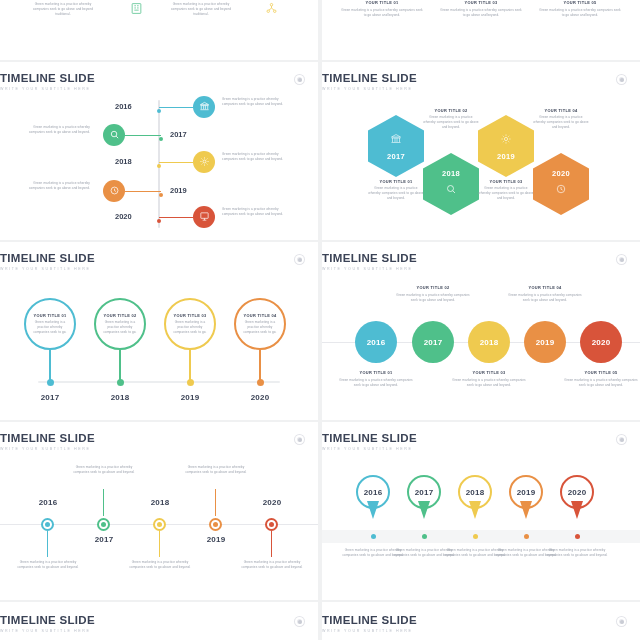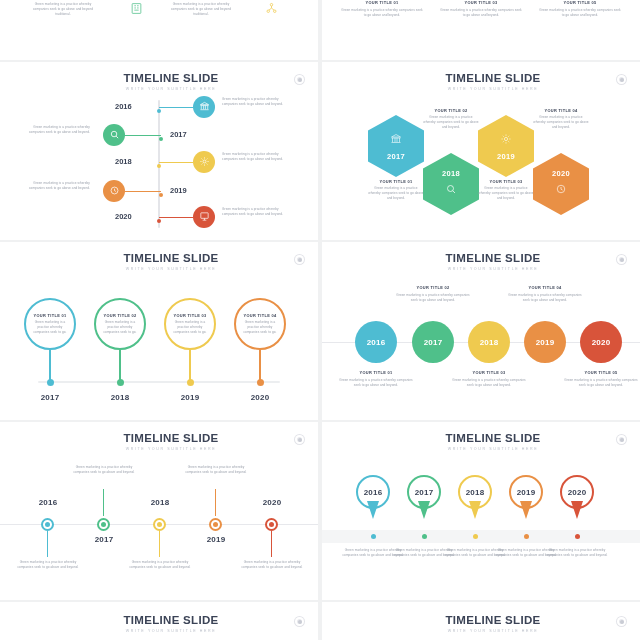--- a/index.html
+++ b/index.html
@@ -17,21 +17,21 @@
     grid-template-rows: 60px 178px 178px 178px 46px;
     column-gap: 4px;
     row-gap: 2px;
   }
   .slide {
     position: relative;
     background: #ffffff;
     overflow: hidden;
   }
   
-  .s-head { position:absolute; left:0; right:0; top:10px; text-align:center;padding-left:24px; }
+  .s-head { position:absolute; left:0; right:0; top:10px; text-align:left; }
   .s-title {
     font-size: 11.5px; font-weight: 700; letter-spacing: .3px;
     color: #3b4356;
   }
   .s-sub {
     font-size: 3.6px; letter-spacing: 1.6px; color: #b9bec8;
     margin-top: 3px; text-transform: uppercase;
   }
   .s-logo {
     position:absolute; right:14px; top:13px;

